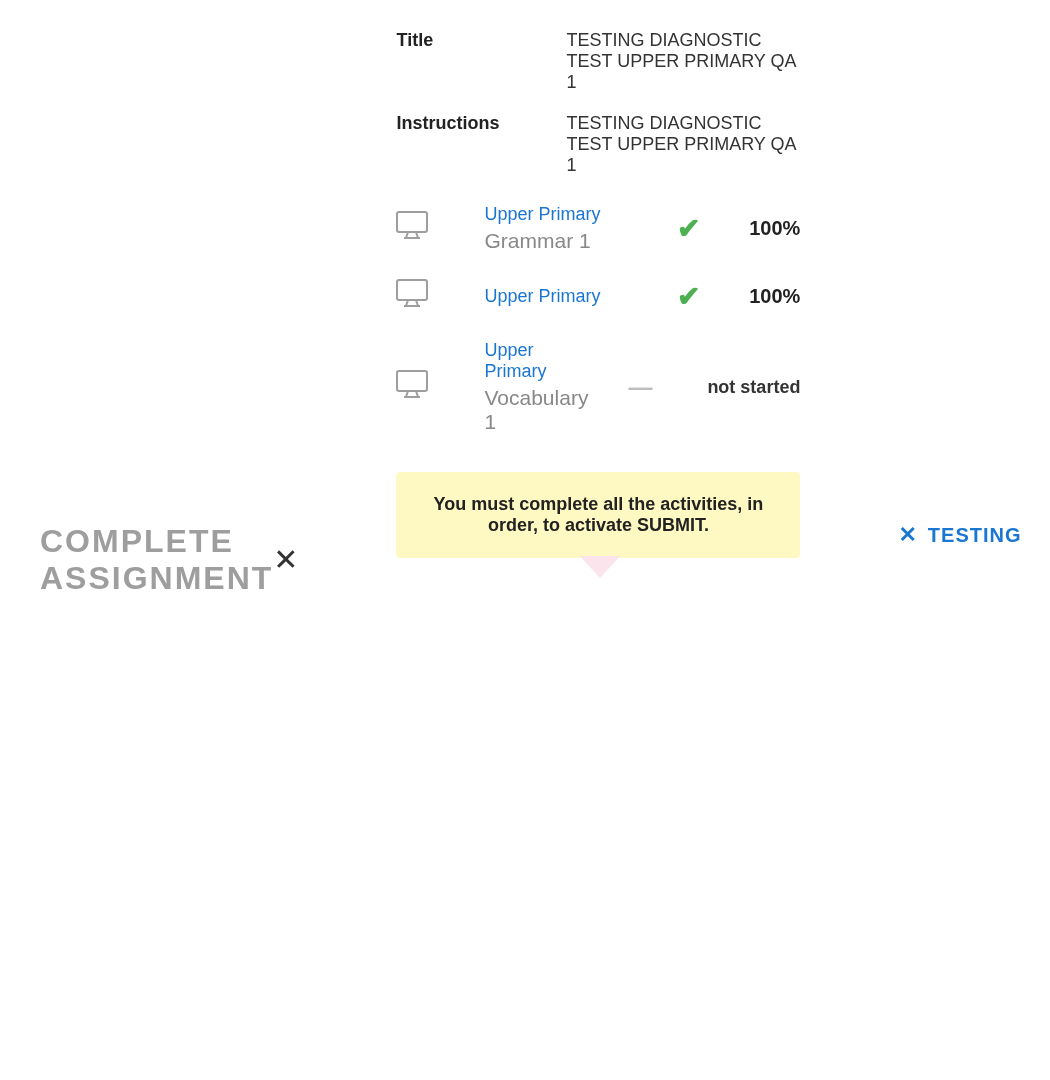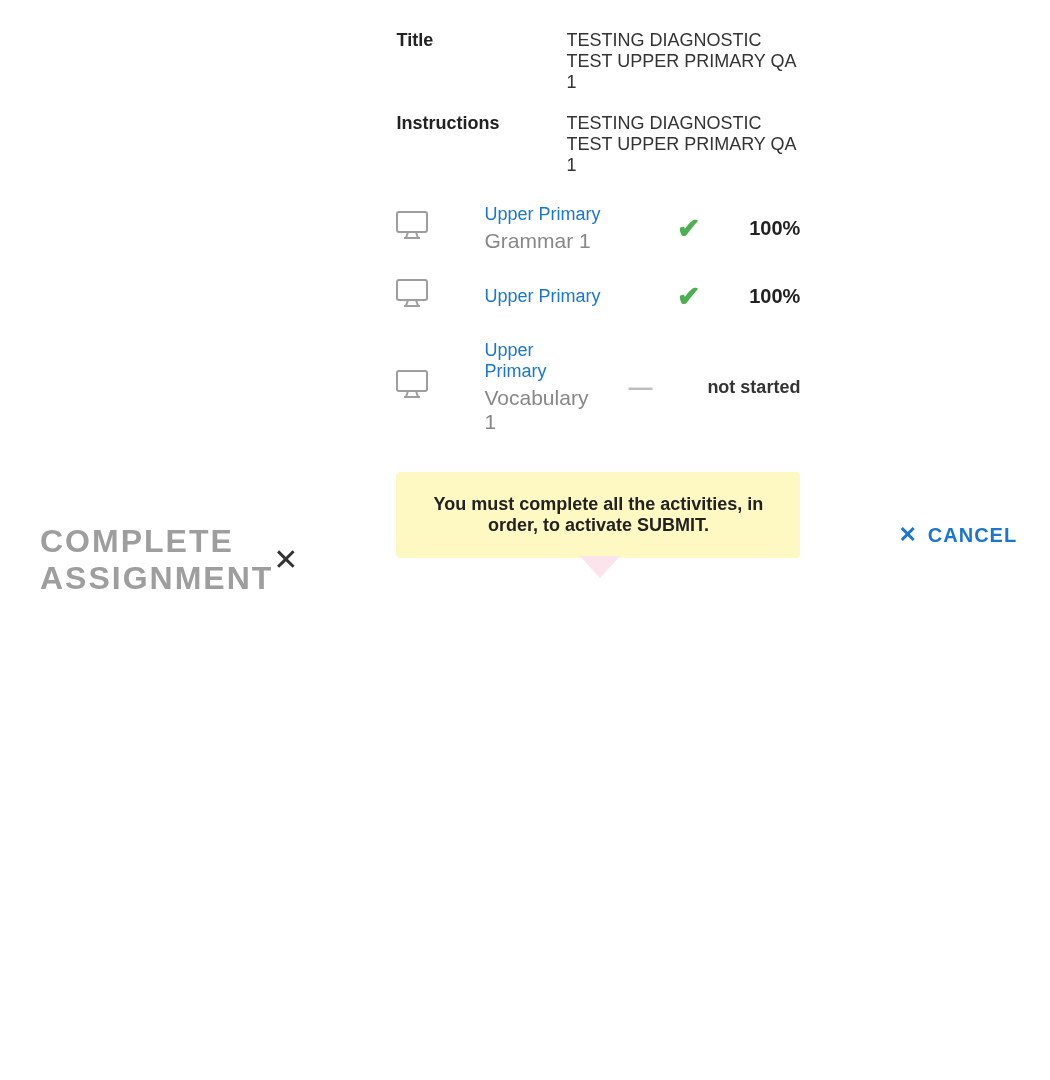--- a/index.html
+++ b/index.html
@@ -328,21 +328,21 @@
     <div class="warning-box">
       <span class="warning-text">You must complete all the activities, in order, to activate SUBMIT.</span>
       <div class="warning-arrow"></div>
     </div>
 
   </div>
 
   <div class="modal-footer">
     <button class="cancel-btn">
       <span class="cancel-x">✕</span>
-      <span>CANCEL</span>
+      <span>TESTING</span>
     </button>
     <button class="submit-btn" disabled="">
       <span class="submit-icon">
         <svg width="26" height="22" viewBox="0 0 26 22" fill="none" xmlns="http://www.w3.org/2000/svg">
           <rect x="1" y="1" width="24" height="20" rx="2" stroke="#bdbdbd" stroke-width="2" fill="none"></rect>
           <polyline points="7,11 13,11 13,6 20,11 13,16 13,11" fill="#bdbdbd" stroke="#bdbdbd" stroke-width="1"></polyline>
         </svg>
       </span>
       <span>SUBMIT</span>
     </button>

